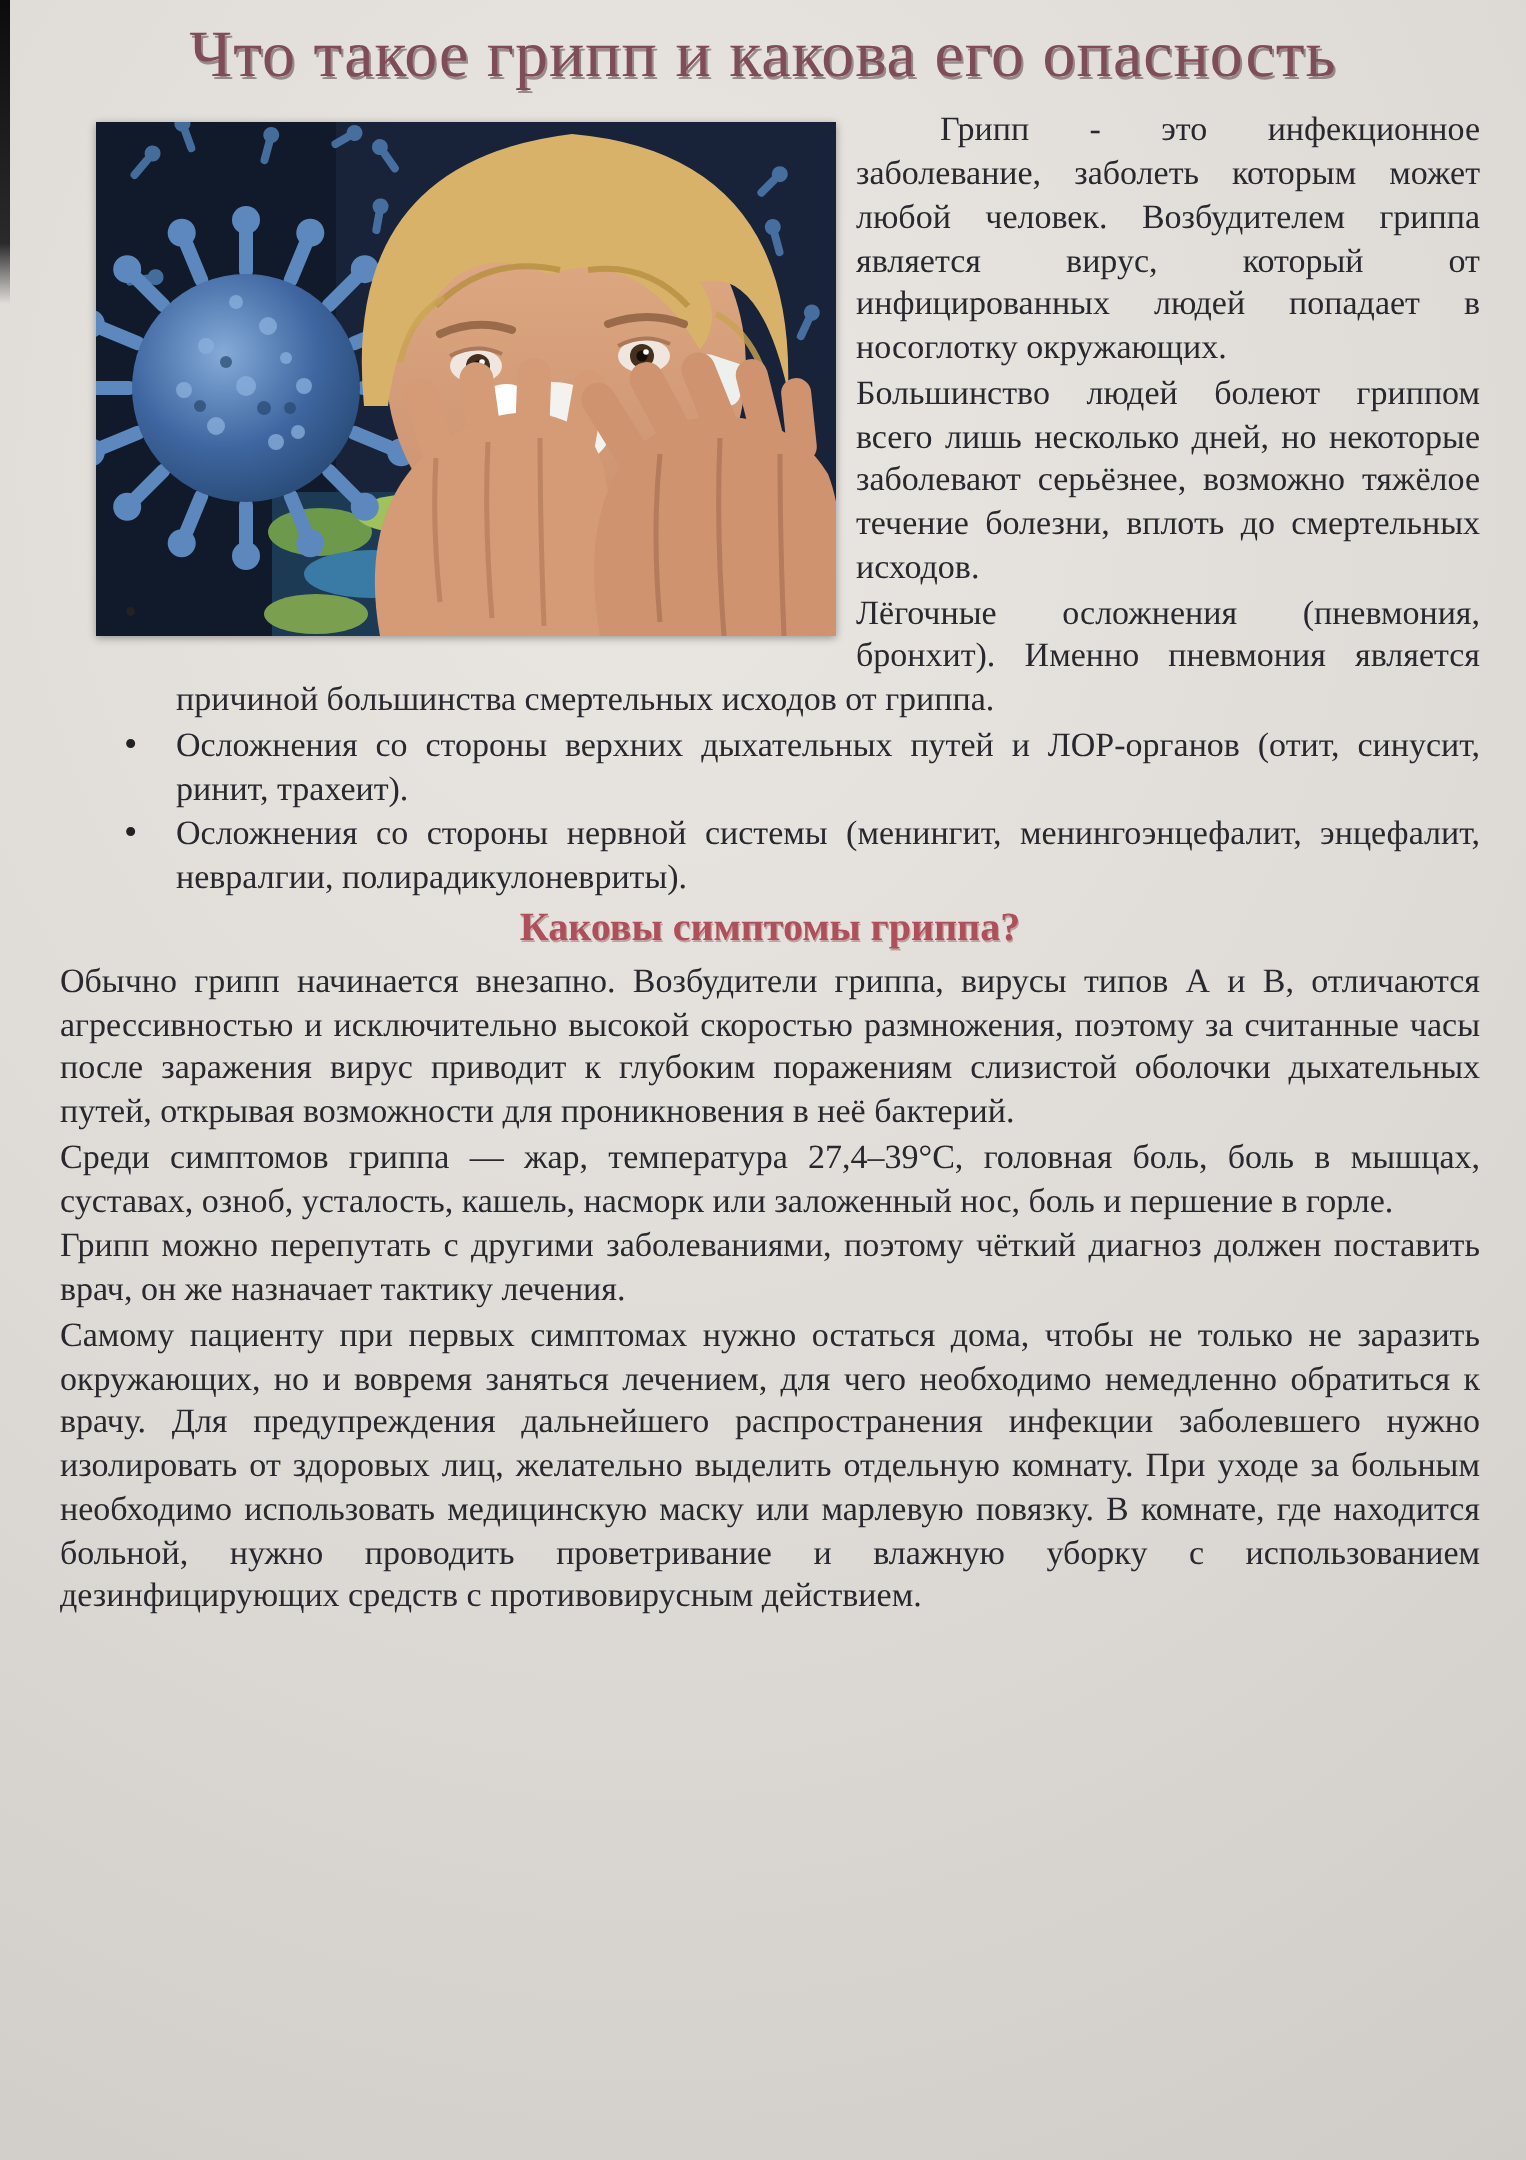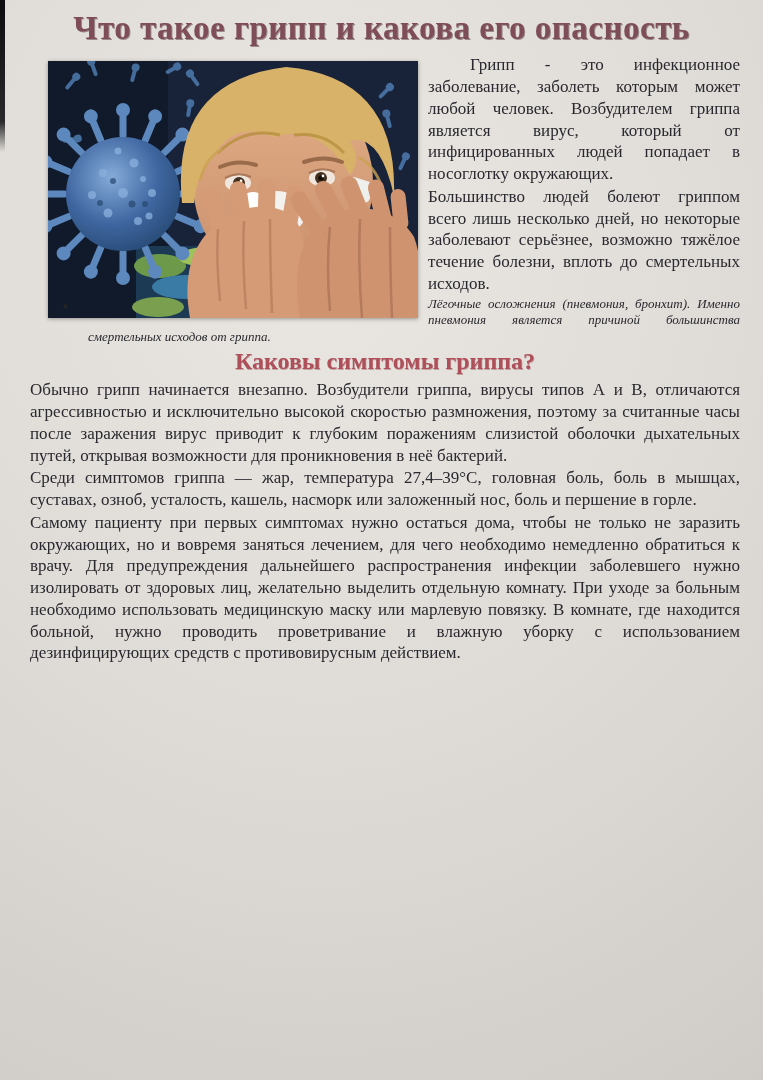--- a/index.html
+++ b/index.html
@@ -13,21 +13,21 @@
     color:#28282e;
   }
   .edge-strip{
     position:absolute;left:0;top:0;width:5px;height:152px;
     background:linear-gradient(#0c0c0e,#2a2a2c 80%,rgba(40,40,40,0));
   }
   h1.title{
     margin:10px 18px 8px 18px;
     text-align:center;
     font-size:33px;line-height:1.1;
-    font-weight:bold;letter-spacing:.5px;
+    font-weight:normal;letter-spacing:.5px;
     color:#7f4d58;
     text-shadow:1px 1.3px 0 rgba(62,33,40,.45);
   }
   .body{padding:0 23px 0 30px;}
   .body p{
     margin:0 0 1px 0;
     text-align:justify;
     font-size:17px;line-height:1.28;
   }
   p.ind-lg{text-indent:42px;}
@@ -37,33 +37,32 @@
     width:370px;height:257px;
     margin:7px 10px 3px 18px;
     background:#111a2b;
     box-shadow:0 1px 4px rgba(0,0,0,.35);
   }
   .photo svg{display:block;width:100%;height:100%;}
   ul.bullets{margin:0;padding:0 0 0 58px;list-style:none;}
   ul.bullets li{
     position:relative;
     text-align:justify;
-    font-size:13px;line-height:1.28;
+    font-size:17px;line-height:1.28;
     margin:0 0 1px 0;
-    font-style:italic;
   }
   ul.bullets li::before{
     content:"\2022";
     position:absolute;left:-26px;top:-1px;
     font-size:19px;color:#222;
   }
   h2.sect{
     margin:3px 0 4px 0;
     text-align:center;
-    font-size:24px;font-weight:bold;
+    font-size:20px;font-weight:bold;
     color:#ae4f59;
     text-shadow:.6px .8px 0 rgba(120,42,52,.35);
   }
 </style>
 </head>
 <body>
 
 <div class="page">
   <div class="edge-strip"></div>
 
@@ -292,23 +291,26 @@
           </g>
         </g>
       </svg>
     </div>
 
     <p class="ind-lg">Грипп - это инфекционное заболевание, заболеть которым может любой человек. Возбудителем гриппа является вирус, который от инфицированных людей попадает в носоглотку окружающих.</p>
     <p>Большинство людей болеют гриппом всего лишь несколько дней, но некоторые заболевают серьёзнее, возможно тяжёлое течение болезни, вплоть до смертельных исходов.</p>
 
     <ul class="bullets">
         <li>Лёгочные осложнения (пневмония, бронхит). Именно пневмония является причиной большинства смертельных исходов от гриппа.</li>
+        <li>Осложнения со стороны верхних дыхательных путей и ЛОР-органов (отит, синусит, ринит, трахеит).</li>
+        <li>Осложнения со стороны нервной системы (менингит, менингоэнцефалит, энцефалит, невралгии, полирадикулоневриты).</li>
       </ul>
 
 
     <h2 class="sect">Каковы симптомы гриппа?</h2>
     <p>Обычно грипп начинается внезапно. Возбудители гриппа, вирусы типов А и В, отличаются агрессивностью и исключительно высокой скоростью размножения, поэтому за считанные часы после заражения вирус приводит к глубоким поражениям слизистой оболочки дыхательных путей, открывая возможности для проникновения в неё бактерий.</p>
     <p>Среди симптомов гриппа — жар, температура 27,4–39°С, головная боль, боль в мышцах, суставах, озноб, усталость, кашель, насморк или заложенный нос, боль и першение в горле.</p>
+    <p>Грипп можно перепутать с другими заболеваниями, поэтому чёткий диагноз должен поставить врач, он же назначает тактику лечения.</p>
 
     <p>Самому пациенту при первых симптомах нужно остаться дома, чтобы не только не заразить окружающих, но и вовремя заняться лечением, для чего необходимо немедленно обратиться к врачу. Для предупреждения дальнейшего распространения инфекции заболевшего нужно изолировать от здоровых лиц, желательно выделить отдельную комнату. При уходе за больным необходимо использовать медицинскую маску или марлевую повязку. В комнате, где находится больной,  нужно проводить проветривание и влажную уборку с использованием дезинфицирующих средств с противовирусным действием.</p>
 
   </div>
 </div>
 
 </body></html>

